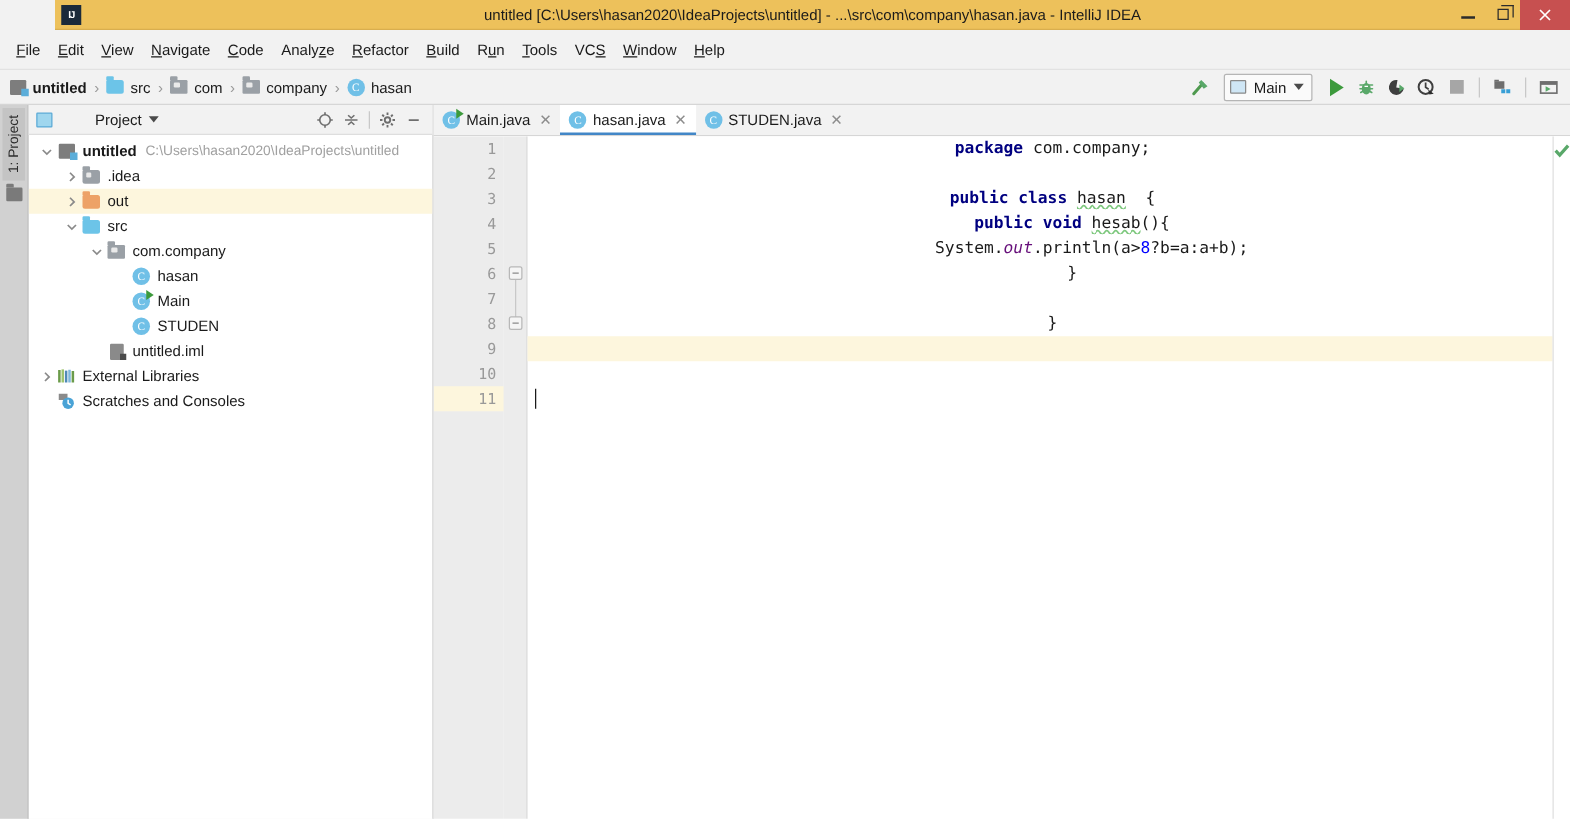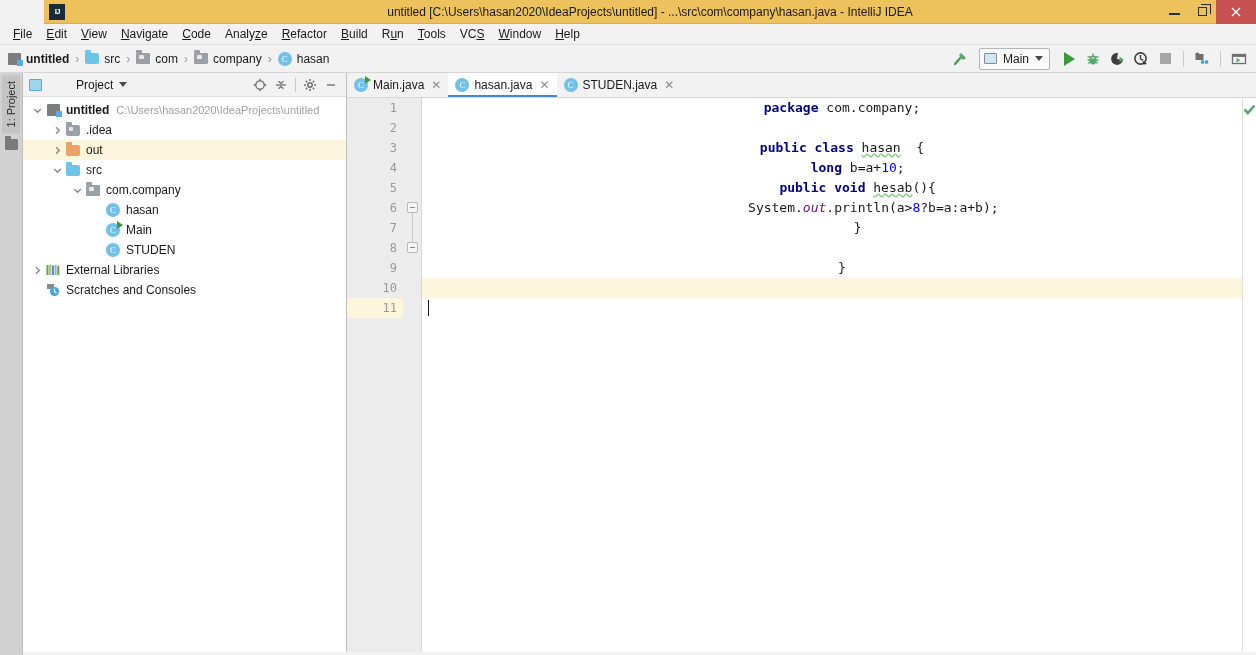--- a/index.html
+++ b/index.html
@@ -48,21 +48,21 @@
     width: 9px; height: 9px; border: 1.6px solid #2b2b2b; position: relative;
   }
   .glyph-max:before {
     content:""; position:absolute; width: 9px; height: 9px;
     border: 1.6px solid #2b2b2b; border-bottom: none; border-left: none;
     left: 2px; top: -4px;
   }
 
   
   .menubar {
-    height: 21px; background: #f2f2f2;
+    height: 32px; background: #f2f2f2;
     display: flex; align-items: center;
     padding-left: 6px;
     border-bottom: 1px solid #e2e2e2;
   }
   .menu-item {
     font-size: 12px; color: #1a1a1a;
     padding: 2px 7px; cursor: default; white-space: nowrap;
   }
   .menu-item u { text-decoration: underline; }
 
@@ -485,20 +485,27 @@
             </span>
             <span class="lbl">Main</span>
           </div>
           <div class="trow" style="padding-left: 66px;">
             <span class="arrow none"></span>
             <span style="display: inline-flex; align-items: center; position: relative; width: 16px; justify-content: center;">
               <span class="ico ico-class">C</span>
             </span>
             <span class="lbl">STUDEN</span>
           </div>
+          <div class="trow" style="padding-left: 46px;">
+            <span class="arrow none"></span>
+            <span style="display: inline-flex; align-items: center; position: relative; width: 16px; justify-content: center;">
+              <span class="ico ico-iml"></span>
+            </span>
+            <span class="lbl">untitled.iml</span>
+          </div>
           <div class="trow" style="padding-left: 6px;">
             <span class="arrow">
               <svg width="9" height="9" viewBox="0 0 9 9">
                 <path d="M3 1.2 L6.3 4.5 L3 7.8" fill="none" stroke="#8a8a8a" stroke-width="1.4"></path>
               </svg>
             </span>
             <span style="display: inline-flex; align-items: center; position: relative; width: 16px; justify-content: center;">
               <span class="ico ico-libs"><svg width="14" height="12" viewBox="0 0 14 12">
                   <rect x="0.5" y="1" width="2" height="10" fill="#6b9b4a"></rect>
                   <rect x="3.2" y="0.5" width="2" height="10.5" fill="#9ec46f"></rect>
@@ -563,21 +570,20 @@
           </div>
         <div class="fold-col" id="foldcol">
             <div class="fold-line" style="top: 110px; height: 40px;"></div>
             <div class="fold-marker" style="top: 104px;"></div>
             <div class="fold-marker" style="top: 144px;"></div>
           </div>
         <div class="code" id="code">
             <div class="cline"><span class="kw">package </span><span>com.company;</span></div>
             <div class="cline">&nbsp;</div>
             <div class="cline"><span class="kw">public class </span><span class="warn">hasan</span><span>  {</span></div>
-            <div class="cline"><span>    </span><span class="kw">long</span><span> b=a+</span><span class="num">10</span><span>;</span></div>
             <div class="cline"><span>    </span><span class="kw">public void </span><span class="warn">hesab</span><span>(){</span></div>
             <div class="cline"><span>        System.</span><span class="fld">out</span><span>.println(a&gt;</span><span class="num">8</span><span>?b=a:a+b);</span></div>
             <div class="cline"><span>    }</span></div>
             <div class="cline">&nbsp;</div>
             <div class="cline"><span>}</span></div>
             <div class="cline cur">&nbsp;</div>
             <div class="caret" style="left: 6px; top: 202px; height: 16px;"></div>
           </div>
         <div class="inspect-bar">
           <div class="inspect-check">

